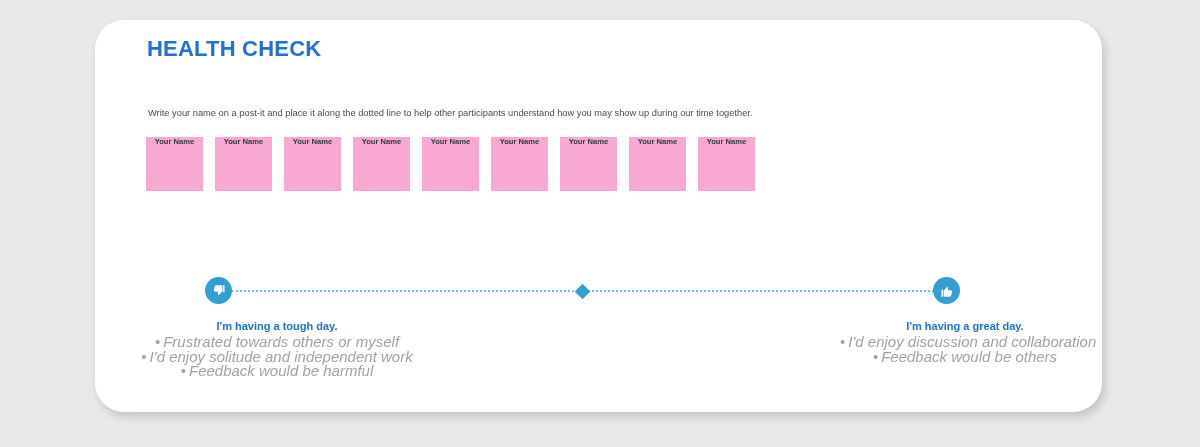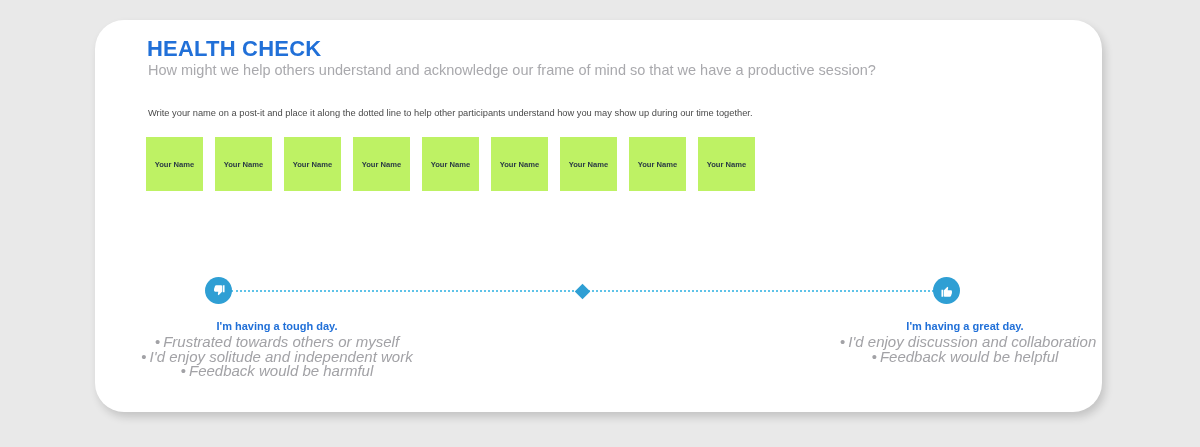--- a/index.html
+++ b/index.html
@@ -65,23 +65,23 @@
   .postit-row {
     position: absolute;
     left: 51px;
     top: 117px;
     display: flex;
     gap: 12px;
   }
   .postit {
     width: 57px;
     height: 54px;
-    background: #bef264;
+    background: #f9a8d4;
     display: flex;
-    align-items: center;
+    align-items: flex-start;
     justify-content: center;
   }
   .postit-label {
     font-size: 7.6px;
     font-weight: bold;
     color: #2b3a45;
     white-space: nowrap;
   }
 
   
@@ -153,21 +153,20 @@
     margin-right: 3px;
   }
 </style>
 </head>
 <body>
 
 <div id="page">
   <div class="card">
 
     <div class="title">HEALTH CHECK</div>
-    <div class="subtitle">How might we help others understand and acknowledge our frame of mind so that we have a productive session?</div>
     <div class="instruction">Write your name on a post-it and place it along the dotted line to help other participants understand how you may show up during our time together.</div>
 
     <div class="postit-row">
       <div class="postit">
         <span class="postit-label">Your Name</span>
       </div>
       <div class="postit">
         <span class="postit-label">Your Name</span>
       </div>
       <div class="postit">
@@ -227,18 +226,18 @@
         <span class="bullet">•</span><span>Feedback would be harmful</span>
       </div>
     </div>
 
     <div class="caption right-cap">
       <div class="caption-title">I'm having a great day.</div>
       <div class="caption-item">
         <span class="bullet">•</span><span>I'd enjoy discussion and collaboration</span>
       </div>
       <div class="caption-item">
-        <span class="bullet">•</span><span>Feedback would be helpful</span>
+        <span class="bullet">•</span><span>Feedback would be others</span>
       </div>
     </div>
 
   </div>
 </div>
 
 </body></html>

